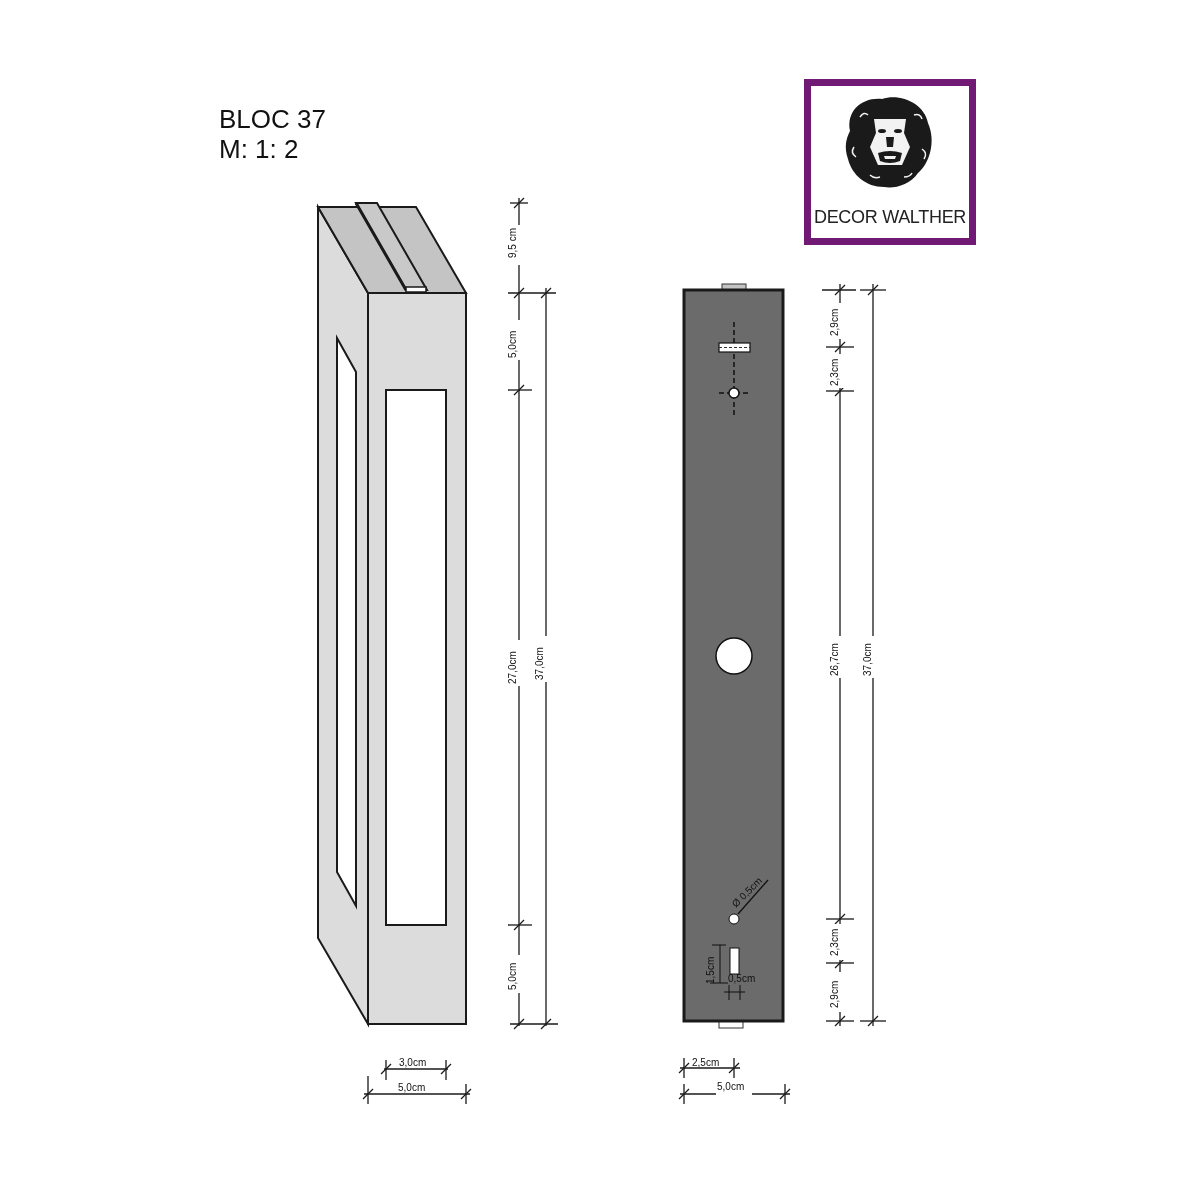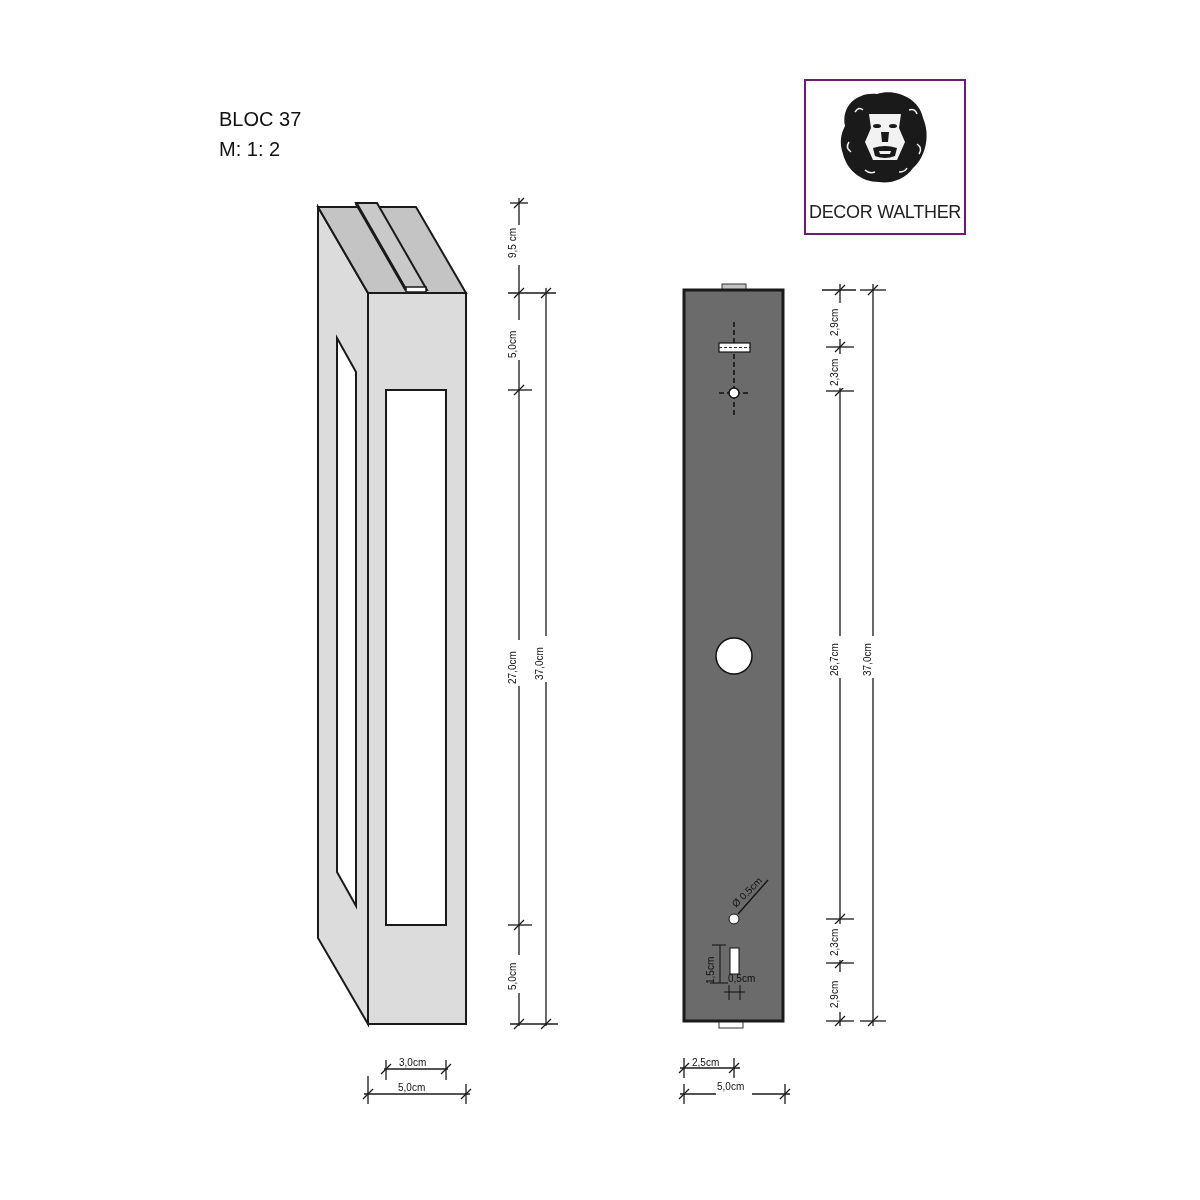--- a/index.html
+++ b/index.html
@@ -1,18 +1,18 @@
 <!DOCTYPE html>
 <html><head>
 <meta charset="utf-8">
 <style>
   html, body { margin:0; padding:0; background:#ffffff; }
   body { width:1200px; height:1200px; position:relative; overflow:hidden; font-family:"Liberation Sans", sans-serif; }
-  .title { position:absolute; left:219px; top:104px; font-size:20px; line-height:30px; color:#111; }
-  .logo-box { position:absolute; left:804px; top:79px; width:158px; height:152px; border:2px solid #701a75; background:#fff; }
+  .title { position:absolute; left:219px; top:104px; font-size:26px; line-height:30px; color:#111; }
+  .logo-box { position:absolute; left:804px; top:79px; width:158px; height:152px; border:7px solid #701a75; background:#fff; }
   .logo-text { position:absolute; left:0; right:0; bottom:10px; text-align:center; font-size:18px; color:#222; letter-spacing:-0.3px; }
   svg.drawing { position:absolute; left:0; top:0; }
   .dim { font-family:"Liberation Sans", sans-serif; font-size:10px; fill:#111; }
 </style>
 </head>
 <body>
 
 <div class="title">
   <div>BLOC 37</div>
   <div>M: 1: 2</div>

